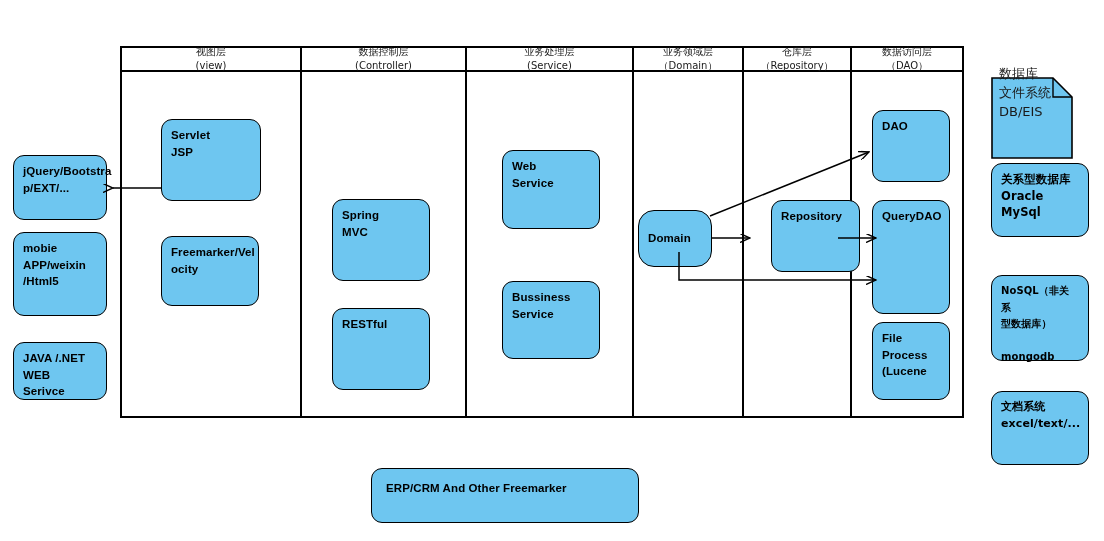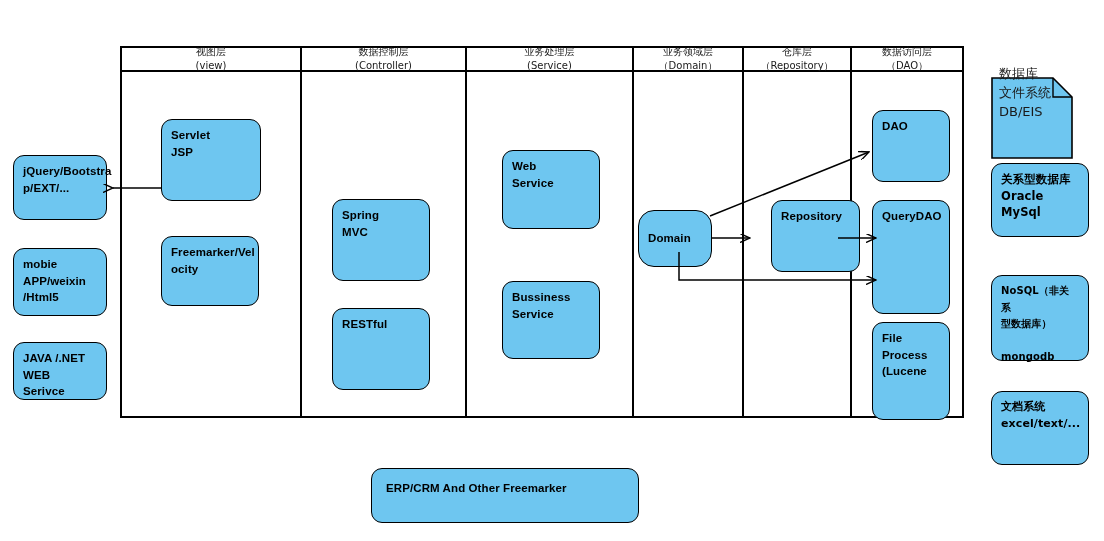--- a/index.html
+++ b/index.html
@@ -177,21 +177,21 @@
     <path d="M711,238 L750,238" stroke="#000" stroke-width="1.5" fill="none" marker-end="url(#arw)"></path>
 
     <path d="M838,238 L876,238" stroke="#000" stroke-width="1.5" fill="none" marker-end="url(#arw)"></path>
 
     <path d="M679,252 L679,280 L876,280" stroke="#000" stroke-width="1.5" fill="none" marker-end="url(#arw)"></path>
   </svg>
 
   <div class="node" style="left:13px; top:155px; width:94px; height:65px;">jQuery/Bootstra
 p/EXT/...</div>
 
-  <div class="node" style="left:13px; top:248px; width:94px; height:68px;">mobie
+  <div class="node" style="left:13px; top:232px; width:94px; height:84px;">mobie
 APP/weixin
 /Html5</div>
 
   <div class="node" style="left:13px; top:342px; width:94px; height:58px;">JAVA /.NET
 WEB
 Serivce</div>
 
   <div class="node" style="left:161px; top:119px; width:100px; height:82px;">Servlet
 JSP</div>
 
@@ -210,21 +210,21 @@
 Service</div>
 
   <div class="node pill" style="left:638px; top:210px; width:74px; height:57px;">Domain</div>
 
   <div class="node" style="left:750px; top:200px; width:89px; height:72px;margin-left:21px;">Repository</div>
 
   <div class="node" style="left:872px; top:110px; width:78px; height:72px;">DAO</div>
 
   <div class="node" style="left:872px; top:200px; width:78px; height:114px;">QueryDAO</div>
 
-  <div class="node" style="left:872px; top:322px; width:78px; height:98px;">File
+  <div class="node" style="left:872px; top:322px; width:78px; height:78px;">File
 Process
 (Lucene</div>
 
   <div class="note" style="left:991px; top:58px; width:82px; height:82px;">
     <svg width="82" height="82" viewBox="0 0 82 82">
       <path d="M1,1 L62,1 L81,20 L81,81 L1,81 Z" fill="#6EC6F0" stroke="#000" stroke-width="1.6" stroke-linejoin="miter"></path>
       <path d="M62,1 L62,20 L81,20" fill="none" stroke="#000" stroke-width="1.4"></path>
     </svg>
     <div class="note-text">数据库
 文件系统

